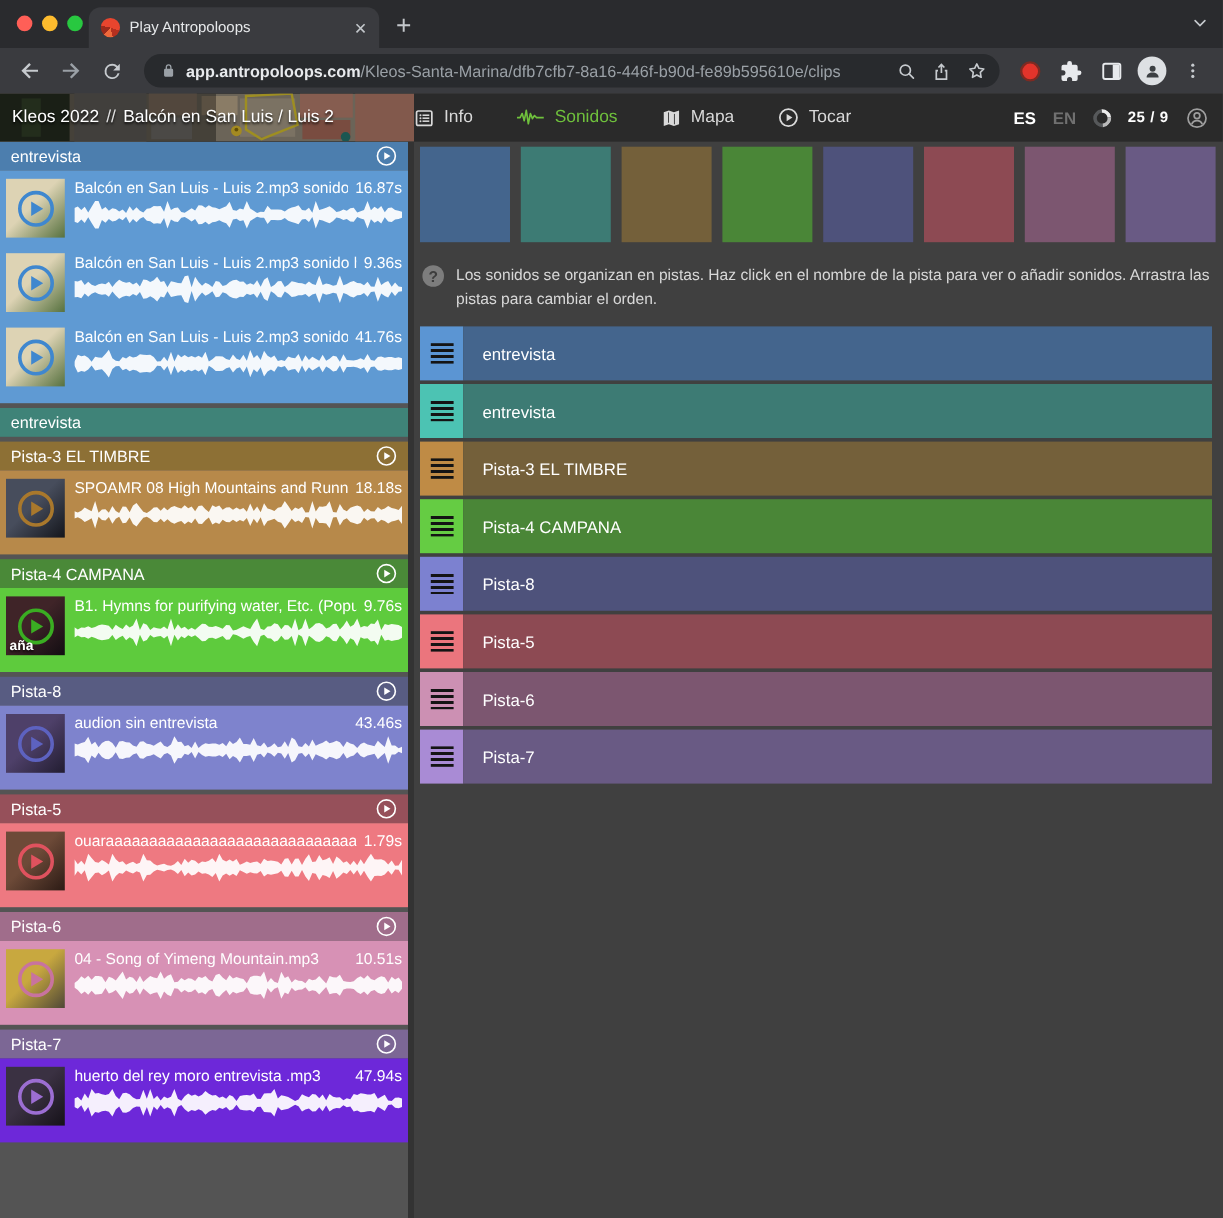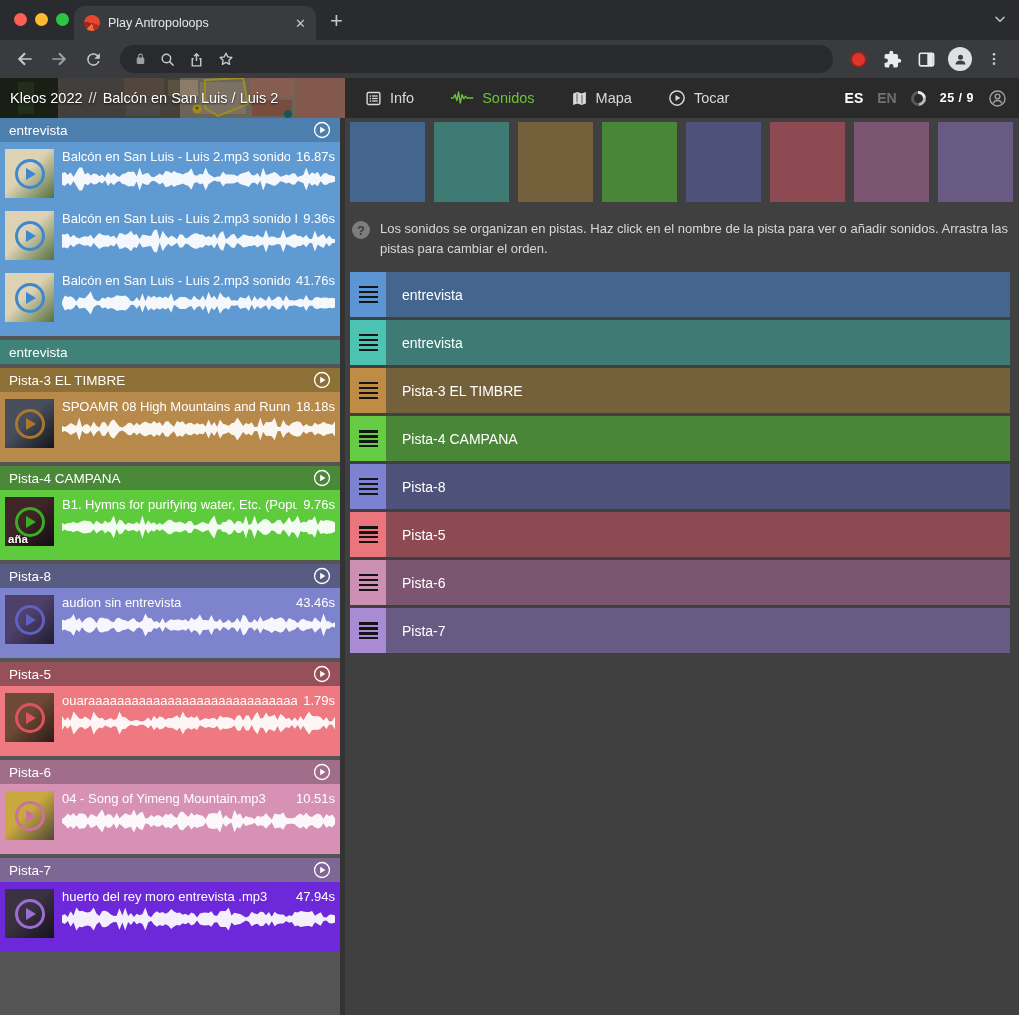--- a/index.html
+++ b/index.html
@@ -30,21 +30,21 @@
   .ext { width:30px; height:30px; display:flex; align-items:center; justify-content:center; flex:none; }
   .rec-outer { width:17px; height:17px; border-radius:50%; border:2px solid #7e2a22; background:#e3342b; }
   .avatar-btn { width:24px; height:24px; border-radius:50%; background:#dde0e3; display:flex; align-items:center; justify-content:center; }
 
   
   .app-header { height:40px; background:#2a2a2a; display:flex; align-items:center; position:relative; }
   .cover { position:absolute; left:0; top:0; width:345px; height:40px; overflow:hidden; }
   .breadcrumb { position:relative; z-index:2; color:#fff; font-size:14.5px; padding-left:10px; white-space:nowrap;
     width:345px; flex:none; text-shadow:0 1px 2px rgba(0,0,0,.8); }
   .crumb-sep { padding:0 6px; color:#e0e0e0; }
-  .app-nav { display:flex; align-items:center; gap:36px; padding-left:20px; }
+  .app-nav { display:flex; align-items:center; gap:36px; }
   .nav-item { display:flex; align-items:center; gap:8px; color:#d9d9d9; font-size:14.5px; }
   .nav-item.active { color:var(--accent,#6fc13c); }
   .hdr-right { margin-left:auto; display:flex; align-items:center; gap:14px; padding-right:12px; }
   .lang-es { color:#fff; font-size:14px; font-weight:bold; }
   .lang-en { color:#707070; font-size:14px; font-weight:bold; }
   .spinner { width:15px; height:15px; border-radius:50%; border:3px solid #56585a;
     border-top-color:#ececec; border-right-color:#b9b9b9; transform:rotate(40deg); }
   .counter { color:#fff; font-size:12.5px; font-weight:bold; letter-spacing:.5px; }
 
   
@@ -129,20 +129,21 @@
     <svg width="19" height="19" viewBox="0 0 24 24" fill="#c6cace">
         <path d="M17.65 6.35A7.96 7.96 0 0 0 12 4a8 8 0 1 0 7.73 10h-2.08A6 6 0 1 1 12 6c1.66 0 3.14.69 4.22 1.78L13 11h7V4z"></path>
       </svg>
   </span>
   <div class="omnibox">
     <span class="obx-ic">
       <svg width="13" height="14" viewBox="0 0 24 24" fill="#9aa0a6">
           <path d="M12 2a4.5 4.5 0 0 0-4.5 4.5V9H7a2 2 0 0 0-2 2v8a2 2 0 0 0 2 2h10a2 2 0 0 0 2-2v-8a2 2 0 0 0-2-2h-.5V6.5A4.5 4.5 0 0 0 12 2zm-2.5 7V6.5a2.5 2.5 0 1 1 5 0V9z"></path>
         </svg>
     </span>
+    <span class="url"><span class="domain">app.antropoloops.com</span><span class="path">/Kleos-Santa-Marina/dfb7cfb7-8a16-446f-b90d-fe89b595610e/clips</span></span>
     <span class="obx-ic">
       <svg width="17" height="17" viewBox="0 0 24 24" fill="none" stroke="#c6cace" stroke-width="2">
           <circle cx="10.5" cy="10.5" r="6"></circle>
           <path d="M15 15l5 5" stroke-linecap="round"></path>
         </svg>
     </span>
     <span class="obx-ic">
       <svg width="17" height="17" viewBox="0 0 24 24" fill="#c6cace">
           <path d="M12 2.5l4.2 4.2-1.4 1.4-1.8-1.8V14h-2V6.3L9.2 8.1 7.8 6.7z"></path>
           <path d="M5 10h3v2H7v8h10v-8h-1v-2h3v12H5z"></path>

